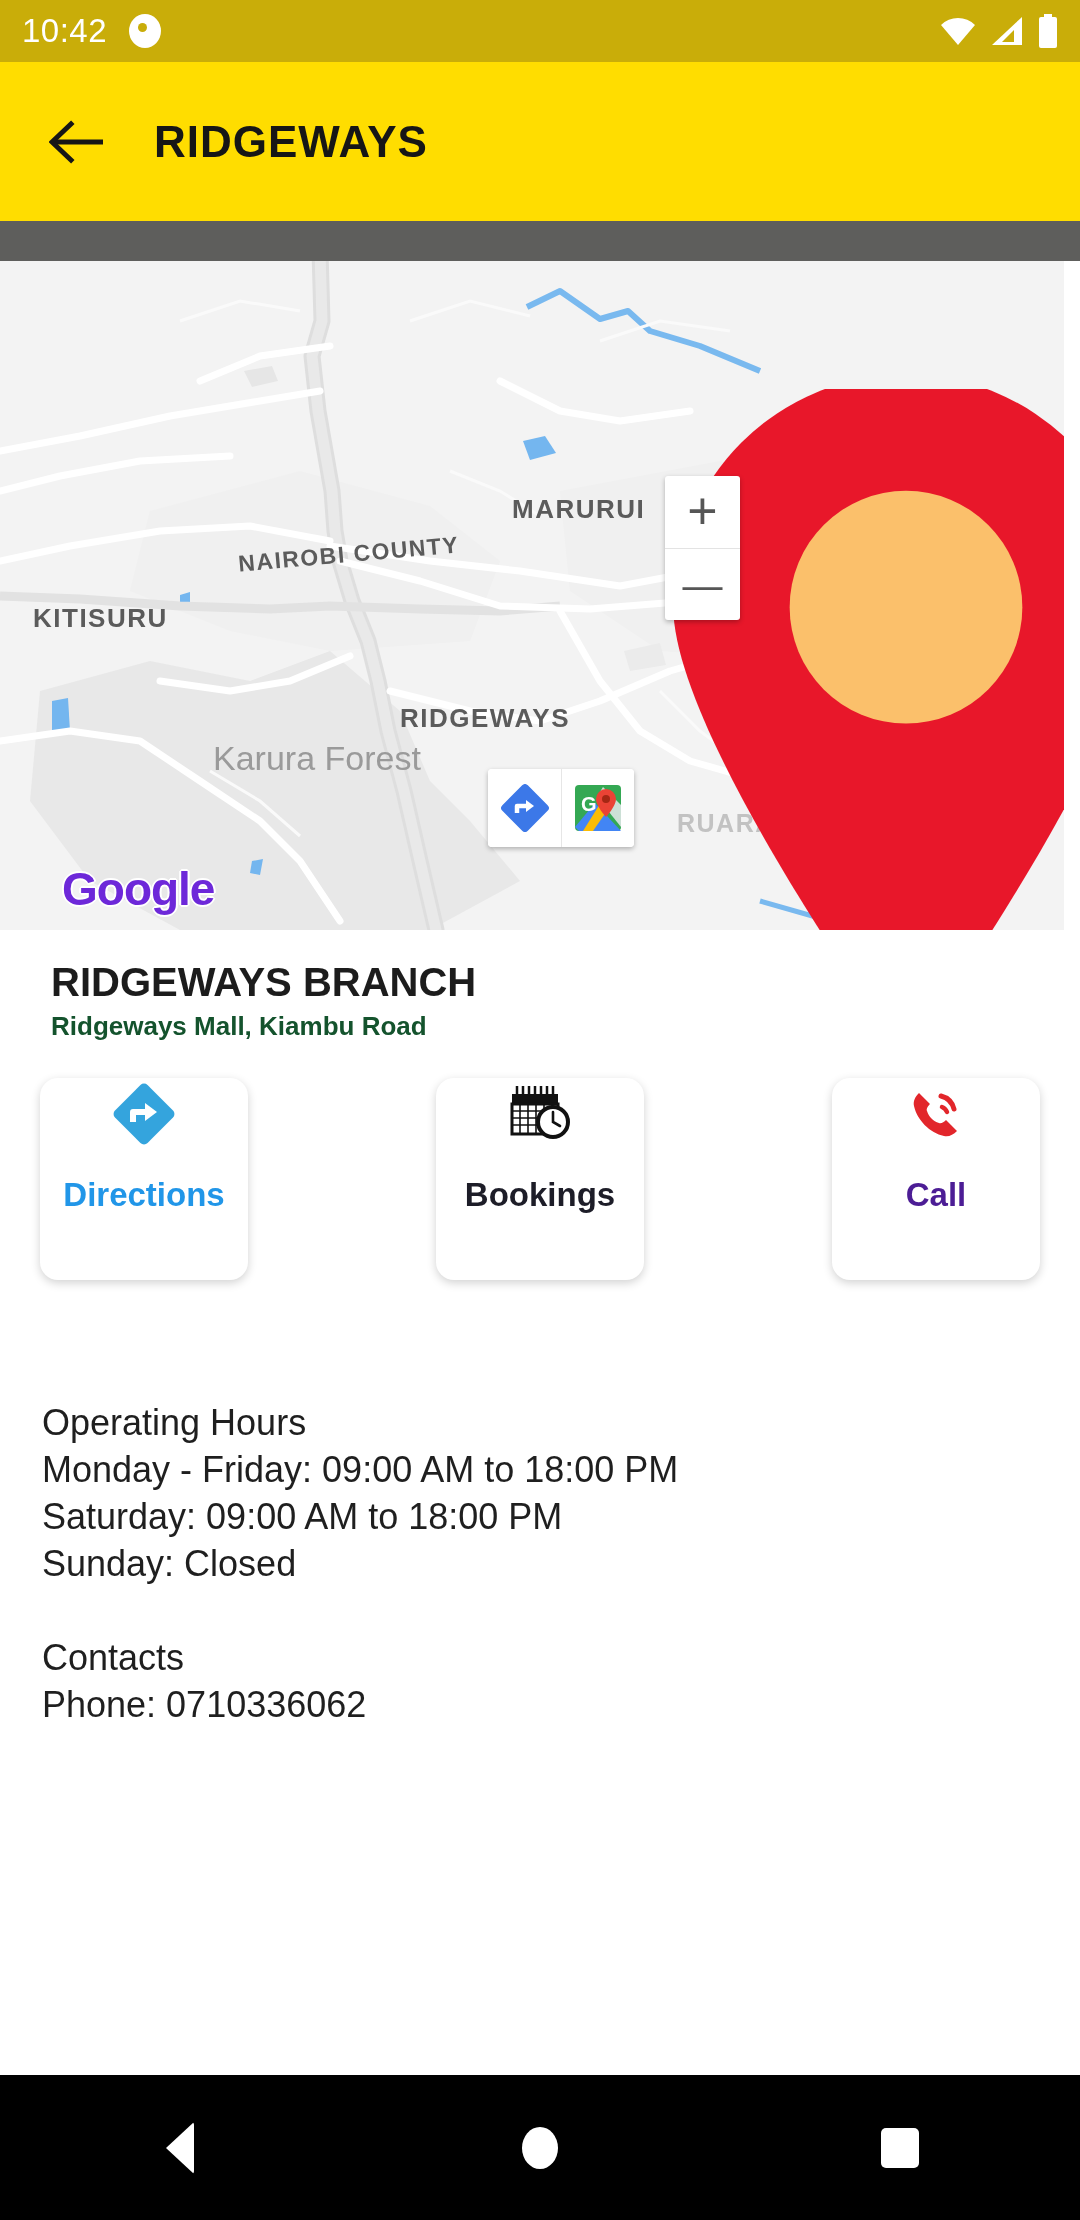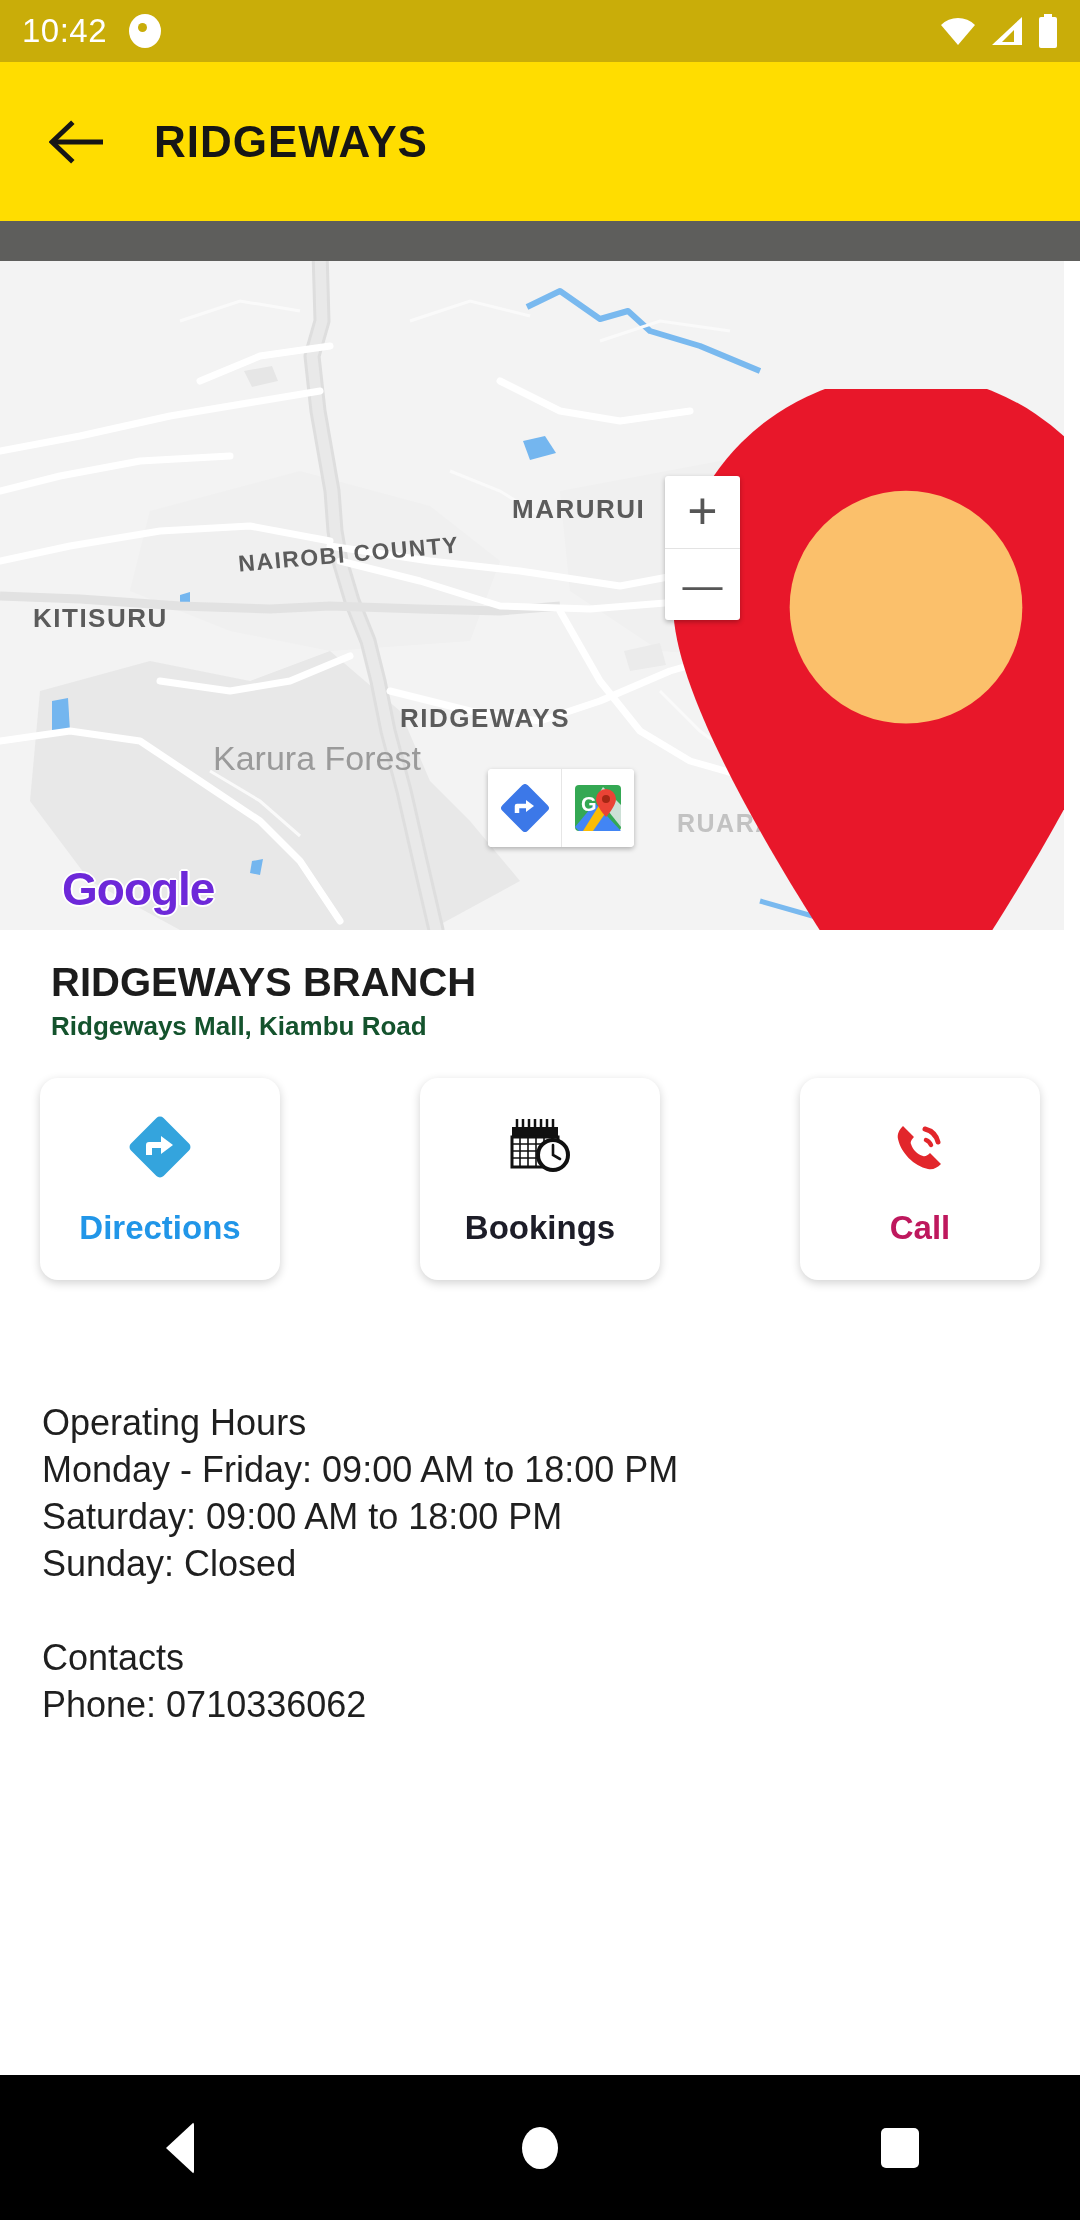--- a/index.html
+++ b/index.html
@@ -129,32 +129,32 @@
     margin-top:4px;
   }
 
   
   .actions{
     position:absolute; top:1078px; left:0; width:1080px;
     display:flex; justify-content:space-between;
     padding:0 40px;
   }
   .card{
-    width:240px; height:202px; background:#ffffff;
+    width:208px; height:202px; background:#ffffff;
     border-radius:18px;
     box-shadow:0 3px 10px rgba(0,0,0,.18);
     display:flex; flex-direction:column;
-    align-items:center; justify-content:center;
+    align-items:center; 
     cursor:pointer;
   }
   .card-icon{ height:72px; display:flex; align-items:center; justify-content:center; }
   .card-label{ margin-top:26px; font-size:33px; font-weight:bold; }
   .lbl-directions{ color:#2196e8; }
   .lbl-bookings{ color:#1d1d28; }
-  .lbl-call{ color:#be185d; }
+  .lbl-call{ color:#4c1d95; }
 
   
   .details{
     position:absolute; top:1362px; left:42px; width:1000px;
     color:#1f1f1f; font-size:36px; line-height:47px;margin-top:37px;
   }
   .details .blk{ margin:0; }
   .details .gap{ height:47px; }
 
   

